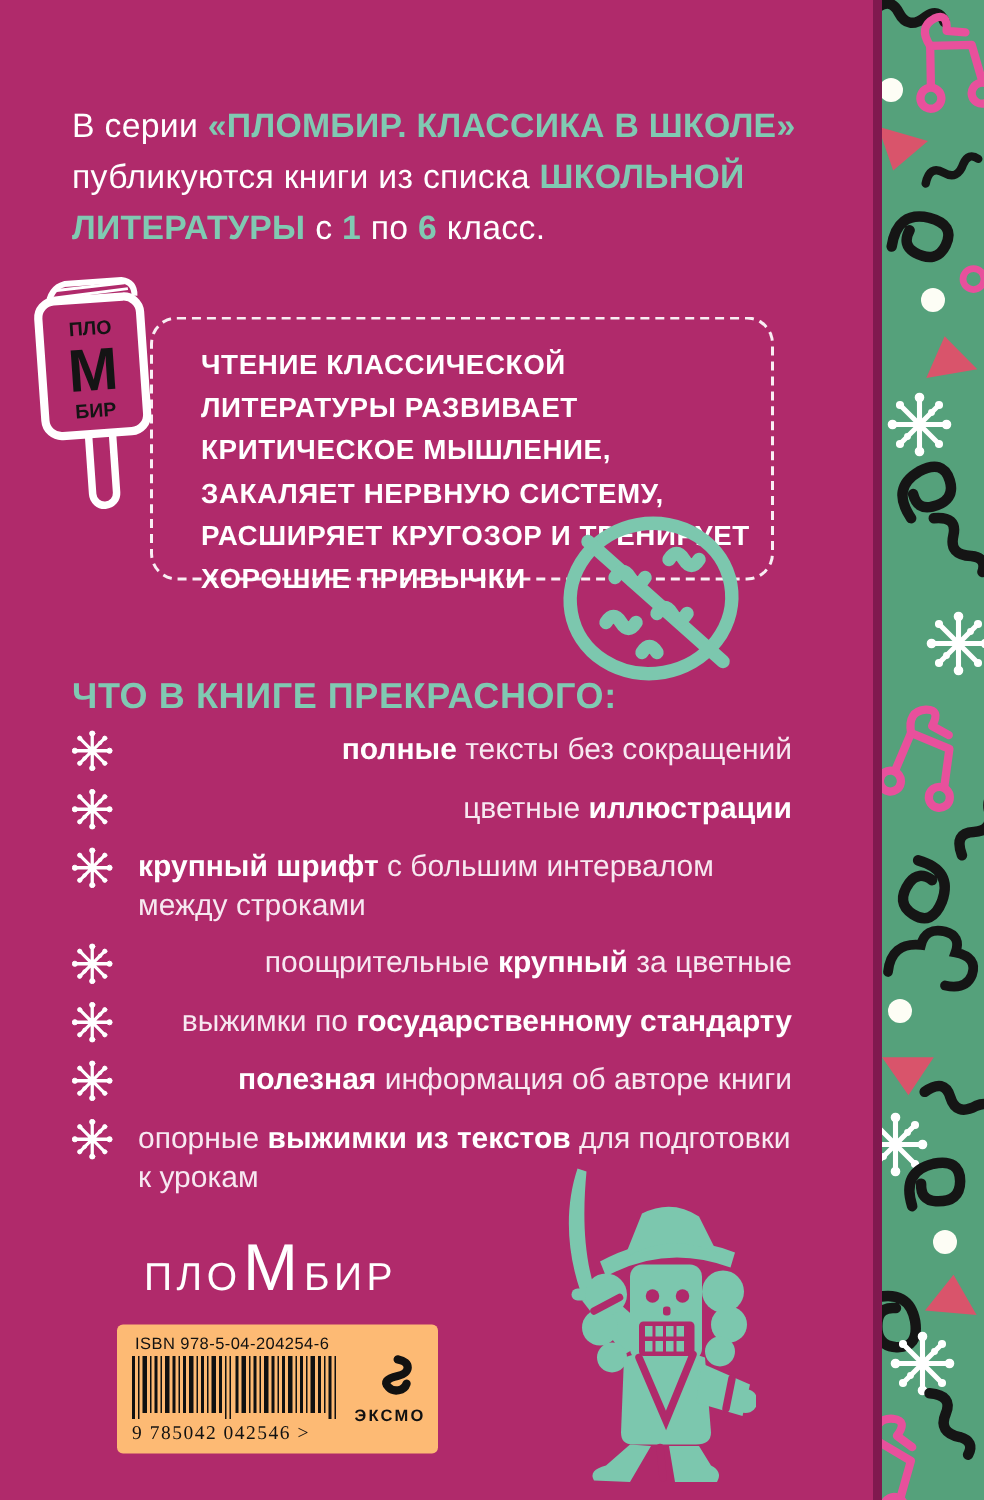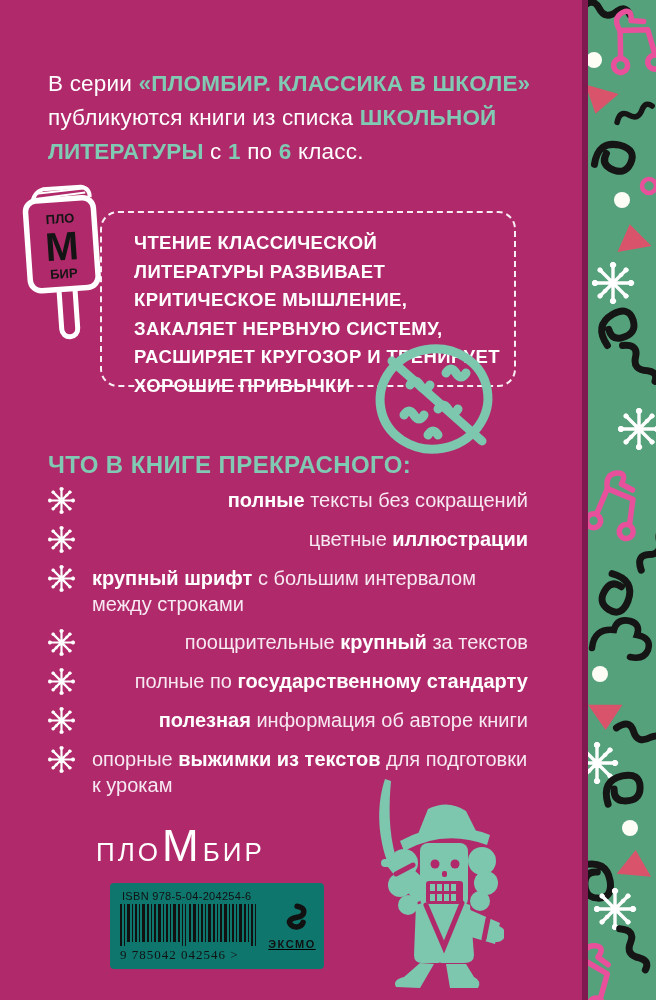--- a/index.html
+++ b/index.html
@@ -53,31 +53,31 @@
   .logo{
     position:absolute;left:96px;top:804px;color:#ffffff;
     display:flex;align-items:baseline;letter-spacing:3px;
   }
   .logo .sm{font-size:26px;}
   .logo .lg{font-size:44px;margin:0 1px;}
 
   
   .barcode-panel{
     position:absolute;left:78px;top:866px;width:214px;height:86px;
-    background:#0f766e;border-radius:4px;
-    display:flex;align-items:center;box-sizing:border-box;padding:6px 8px 6px 10px;margin-left:32px;
+    background:#fdba74;border-radius:4px;
+    display:flex;align-items:center;box-sizing:border-box;padding:6px 8px 6px 10px;
   }
   .bc-left{width:148px;}
   .bc-isbn{font-size:11px;color:#111;letter-spacing:.3px;white-space:nowrap;margin:0 0 2px 2px;}
   .bc-bars{display:block;width:146px;height:42px;}
   .bc-digits{
     font-family:Liberation Serif, serif;font-size:13px;color:#111;
     letter-spacing:1px;white-space:nowrap;margin-top:1px;
   }
-  .bc-right{flex:1;display:flex;flex-direction:column;align-items:center;justify-content:center;text-decoration:underline;}
+  .bc-right{flex:1;display:flex;flex-direction:column;align-items:center;justify-content:center;}
   .eksmo-glyph{width:34px;height:34px;}
   .eksmo-label{font-size:11px;font-weight:bold;color:#111;letter-spacing:1.5px;margin-top:2px;}
 
   .nutcracker{position:absolute;left:354px;top:760px;width:150px;height:215px;}
 
   
   .strip-edge{position:absolute;left:582px;top:0;width:6px;height:1000px;background:#80194f;}
   .strip{position:absolute;left:588px;top:0;width:68px;height:1000px;}
   .hidden-defs{position:absolute;width:0;height:0;overflow:hidden;}
 </style>
@@ -165,27 +165,27 @@
     <li class="feat">
       <svg class="flake" viewBox="0 0 42 42">
           <use href="#p-snow"></use>
         </svg>
       <p class="ftext"><span class="b">крупный шрифт</span><span> с большим интервалом между строками</span></p>
     </li>
     <li class="feat">
       <svg class="flake" viewBox="0 0 42 42">
           <use href="#p-snow"></use>
         </svg>
-      <p class="ftext"><span>поощрительные </span><span class="b">крупный</span><span> за текстов</span></p>
-    </li>
-    <li class="feat">
-      <svg class="flake" viewBox="0 0 42 42">
-          <use href="#p-snow"></use>
-        </svg>
-      <p class="ftext"><span>полные по </span><span class="b">государственному стандарту</span></p>
+      <p class="ftext"><span>поощрительные </span><span class="b">крупный</span><span> за цветные</span></p>
+    </li>
+    <li class="feat">
+      <svg class="flake" viewBox="0 0 42 42">
+          <use href="#p-snow"></use>
+        </svg>
+      <p class="ftext"><span>выжимки по </span><span class="b">государственному стандарту</span></p>
     </li>
     <li class="feat">
       <svg class="flake" viewBox="0 0 42 42">
           <use href="#p-snow"></use>
         </svg>
       <p class="ftext"><span class="b">полезная</span><span> информация об авторе книги</span></p>
     </li>
     <li class="feat">
       <svg class="flake" viewBox="0 0 42 42">
           <use href="#p-snow"></use>

